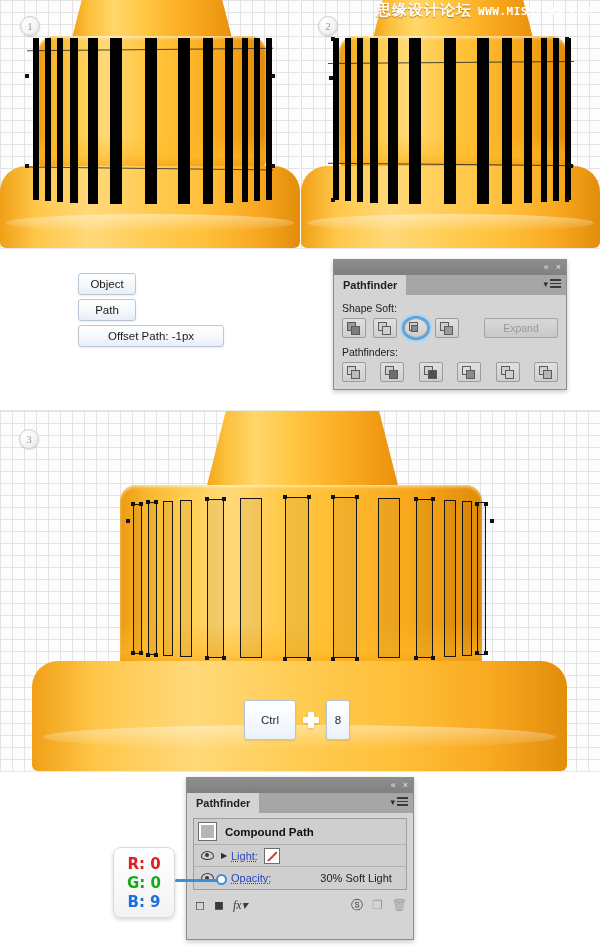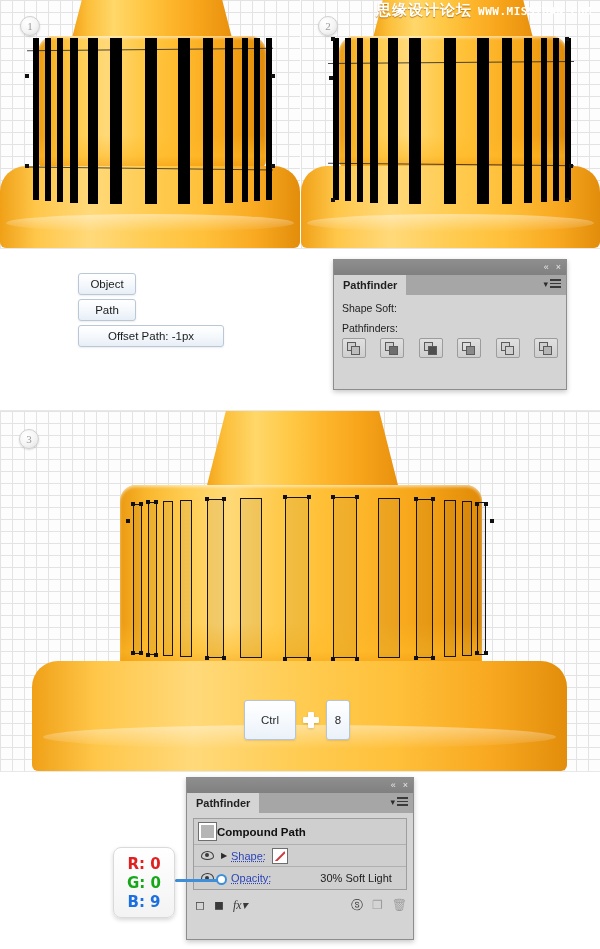--- a/index.html
+++ b/index.html
@@ -273,21 +273,21 @@
     background: #ffffff;
     position: relative; overflow: hidden;
   }
   .swatch-none::after {
     content: ""; position: absolute;
     left: -2px; top: 50%; width: 140%; height: 1.6px;
     background: #d03a3a; transform: rotate(-45deg);
   }
   .swatch-black { background: #000000; }
   .ap-head-row {
-    display: flex; align-items: center; 
+    display: flex; align-items: center; gap: 8px;
     height: 26px; padding-left: 4px;
     border-bottom: 1px solid #b0b0b0;
   }
   .thumb-box {
     width: 19px; height: 19px;
     background: #ffffff; border: 1px solid #6e6e6e; padding: 2px;
   }
   .thumb-inner { width: 100%; height: 100%; background: #b5b5b5; }
   .ap-title { font-weight: bold; font-size: 11.5px; color: #101010; }
 
@@ -499,20 +499,39 @@
         <span>▾</span>
         <span class="hamburger">
             <i></i>
             <i></i>
             <i></i>
           </span>
       </div>
     </div>
     <div class="ai-body">
       <div class="section-label">Shape Soft:</div>
+      <div class="pf-row">
+        <div class="pf-btn">
+            <span class="sq-a"></span>
+            <span class="sq-b"></span>
+          </div>
+        <div class="pf-btn">
+            <span class="sq-a" style="background:#cfcfcf;"></span>
+            <span class="sq-b" style="background:#cfcfcf;"></span>
+          </div>
+        <div class="pf-btn pf-selected">
+            <span class="sq-a" style="background:#cfcfcf;"></span>
+            <span class="sq-b" style="background:#8a8a8a; left:6px; top:6px; width:7px; height:7px;"></span>
+          </div>
+        <div class="pf-btn">
+            <span class="sq-a" style="background:#cfcfcf;"></span>
+            <span class="sq-b" style="background:#9b9b9b;"></span>
+          </div>
+        <div class="expand-btn">Expand</div>
+      </div>
       <div class="section-label" style="margin-top:8px;">Pathfinders:</div>
       <div class="pf-row" style="justify-content:space-between;">
         <div class="pf-btn">
             <span class="sq-a" style="background:#cfcfcf;"></span>
             <span class="sq-b" style="background:#bdbdbd;"></span>
           </div>
         <div class="pf-btn">
             <span class="sq-a" style="background:#cfcfcf;"></span>
             <span class="sq-b" style="background:#6e6e6e;"></span>
           </div>
@@ -622,21 +641,21 @@
         <div class="ap-head-row">
           <div class="thumb-box">
               <div class="thumb-inner"></div>
             </div>
           <div class="ap-title">Compound Path</div>
         </div>
 
         <div class="ap-row">
           <div class="ap-eye-col"><span class="eye"></span></div>
           <div class="ap-arrow-col">▶</div>
-          <div class="ap-label">Shape:</div>
+          <div class="ap-label">Light:</div>
           <div class="swatch-box">
               <div class="swatch-inner swatch-none"></div>
             </div>
         </div>
 
 
         <div class="ap-row">
           <div class="ap-eye-col"><span class="eye"></span></div>
           <div class="ap-arrow-col"></div>
           <div class="ap-label">Opacity:</div>

